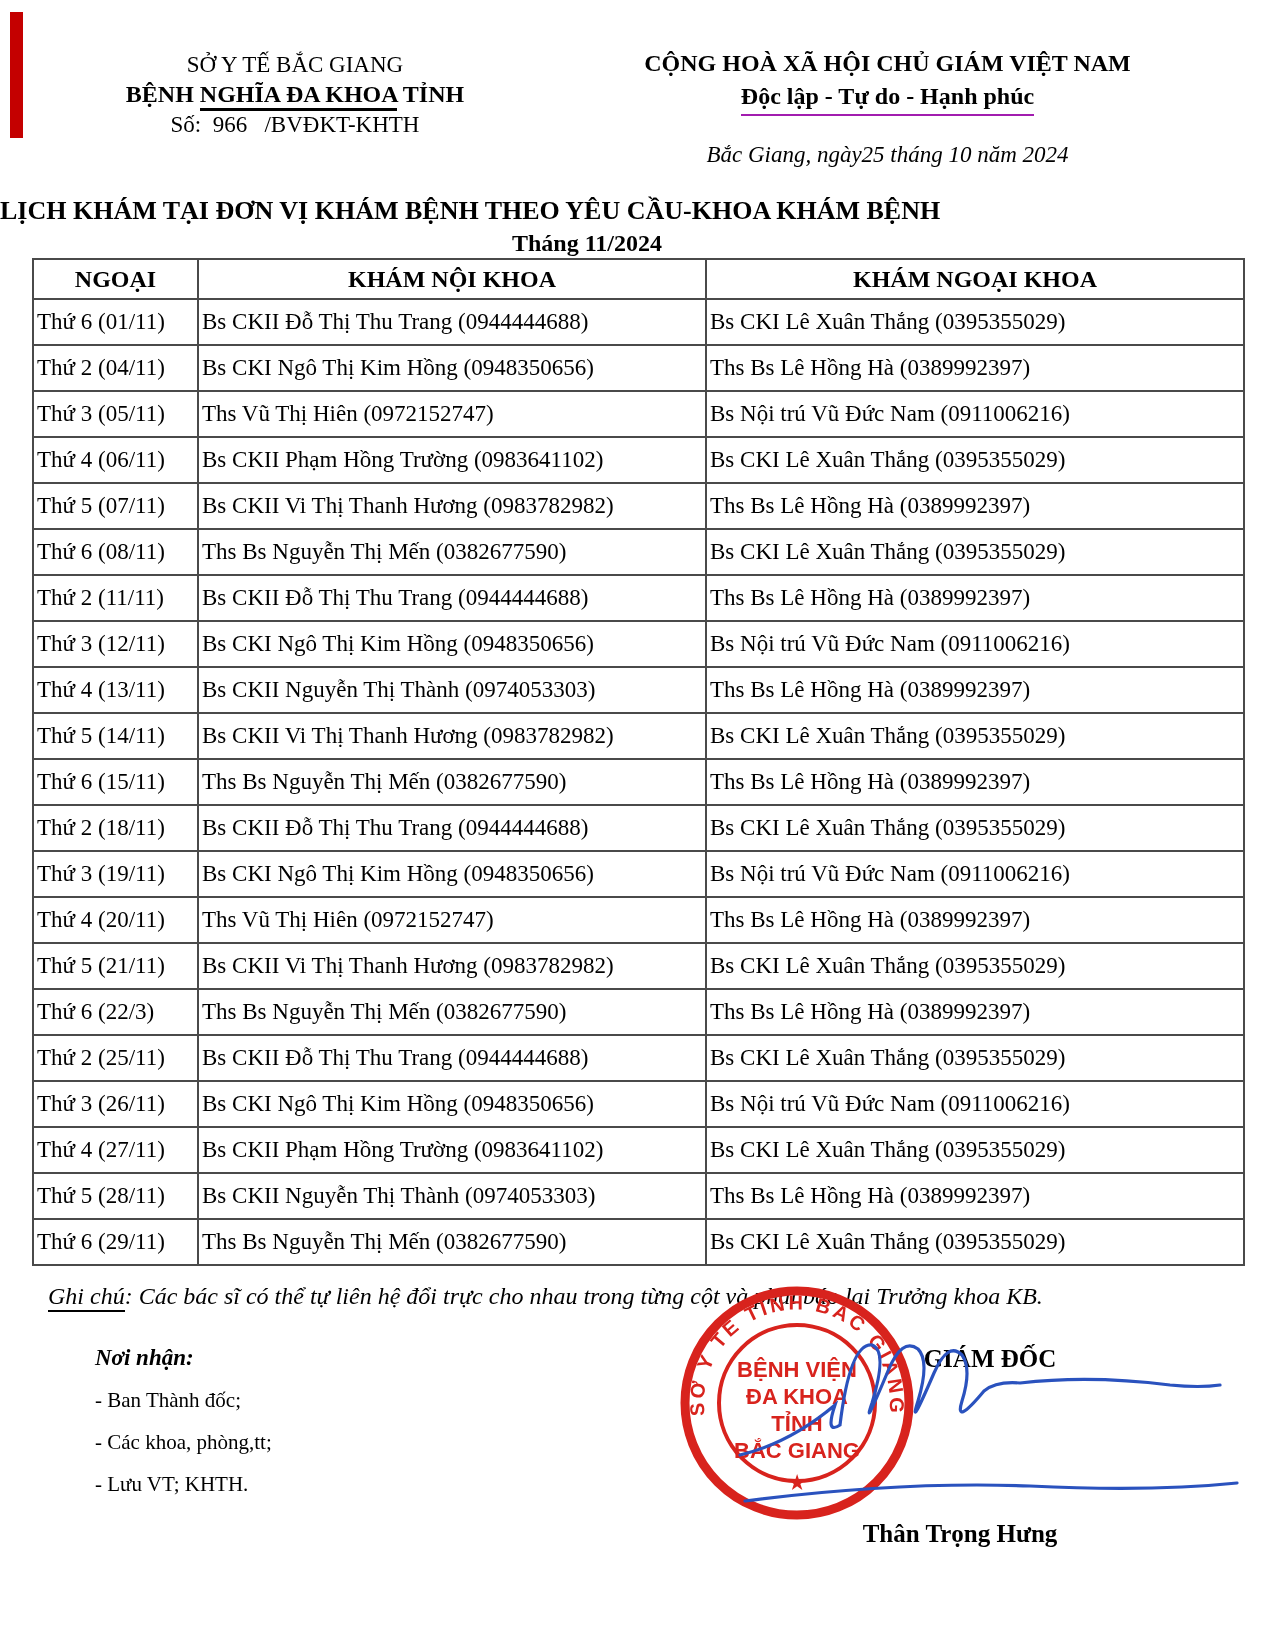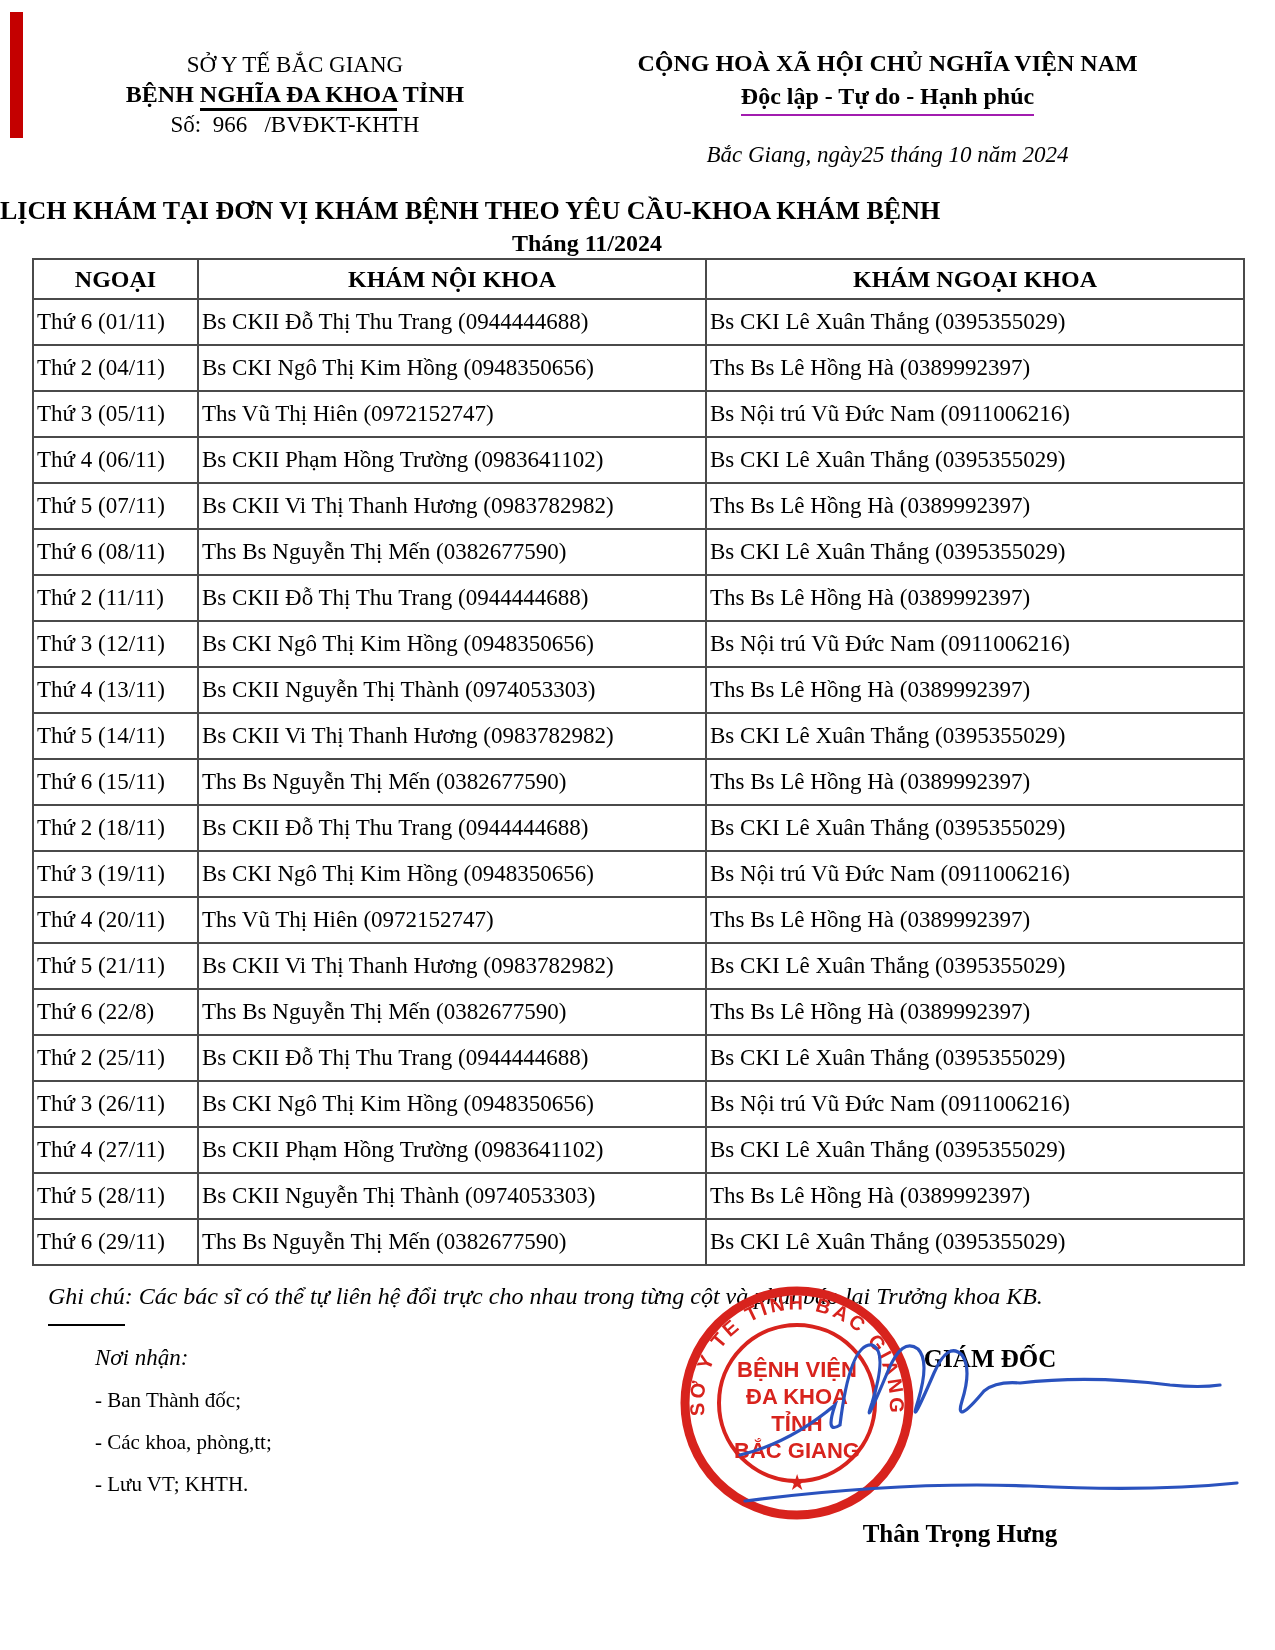--- a/index.html
+++ b/index.html
@@ -29,23 +29,23 @@
     font-size:23px;table-layout:fixed;
   }
   table.schedule th,table.schedule td{
     border:2px solid #4a4a4a;padding:0 3px;overflow:hidden;white-space:nowrap;
   }
   table.schedule th{height:38px;font-size:24px;font-weight:bold;text-align:center;}
   table.schedule td{height:44px;text-align:left;vertical-align:middle;}
   col.c-day{width:165px;} col.c-noi{width:508px;} col.c-ngoai{width:538px;}
   
   .note-line{left:48px;top:1283px;width:1180px;font-size:24px;font-style:italic;}
-  .note-line .u{border-bottom:2px solid #000;padding-bottom:15px;}
-  
-  .recipients-label{left:95px;top:1345px;font-size:23px;font-weight:normal;font-style:italic;}
+  .note-line .u{border-bottom:2px solid #000;padding-bottom:1px;}
+  
+  .recipients-label{left:95px;top:1345px;font-size:23px;font-weight:bold;font-style:italic;}
   .recipient{font-size:21px;}
   .recipient-1{left:95px;top:1388px;}
   .recipient-2{left:95px;top:1430px;}
   .recipient-3{left:95px;top:1472px;}
   .signer-title{left:820px;top:1345px;width:340px;text-align:center;font-size:25px;font-weight:bold;}
   .signer-name{left:790px;top:1520px;width:340px;text-align:center;font-size:25px;font-weight:bold;}
   .stamp-svg{left:672px;top:1278px;}
   .stamp-svg text{font-family:"Liberation Sans","DejaVu Sans",sans-serif;font-weight:bold;}
   .sig-svg{left:700px;top:1305px;}
 </style>
@@ -54,21 +54,21 @@
 
 <div class="abs red-bar"></div>
 
 <div class="abs org-block">
   <div class="org-dept">SỞ Y TẾ BẮC GIANG</div>
   <div class="org-hospital"><span>BỆNH </span><span class="u">NGHĨA ĐA KHOA</span><span> TỈNH</span></div>
   <div class="org-number">Số:  966   /BVĐKT-KHTH</div>
 </div>
 
 <div class="abs nat-block">
-  <div class="nat-motto1">CỘNG HOÀ XÃ HỘI CHỦ NGHĨA VIỆN NAM</div>
+  <div class="nat-motto1">CỘNG HOÀ XÃ HỘI CHỦ GIÁM VIỆT NAM</div>
   <div><span class="nat-motto2">Độc lập - Tự do - Hạnh phúc</span></div>
   <div class="nat-date">Bắc Giang, ngày25 tháng 10 năm 2024</div>
 </div>
 
 <div class="abs doc-title">LỊCH KHÁM TẠI ĐƠN VỊ KHÁM BỆNH THEO YÊU CẦU-KHOA KHÁM BỆNH</div>
 <div class="abs doc-subtitle">Tháng 11/2024</div>
 
 <table class="schedule">
   <colgroup>
       <col class="c-day">
@@ -152,21 +152,21 @@
         <td>Thứ 4 (20/11)</td>
         <td>Ths Vũ Thị Hiên (0972152747)</td>
         <td>Ths Bs Lê Hồng Hà (0389992397)</td>
       </tr>
       <tr>
         <td>Thứ 5 (21/11)</td>
         <td>Bs CKII Vi Thị Thanh Hương (0983782982)</td>
         <td>Bs CKI Lê Xuân Thắng (0395355029)</td>
       </tr>
       <tr>
-        <td>Thứ 6 (22/8)</td>
+        <td>Thứ 6 (22/3)</td>
         <td>Ths Bs Nguyễn Thị Mến (0382677590)</td>
         <td>Ths Bs Lê Hồng Hà (0389992397)</td>
       </tr>
       <tr>
         <td>Thứ 2 (25/11)</td>
         <td>Bs CKII Đỗ Thị Thu Trang (0944444688)</td>
         <td>Bs CKI Lê Xuân Thắng (0395355029)</td>
       </tr>
       <tr>
         <td>Thứ 3 (26/11)</td>

